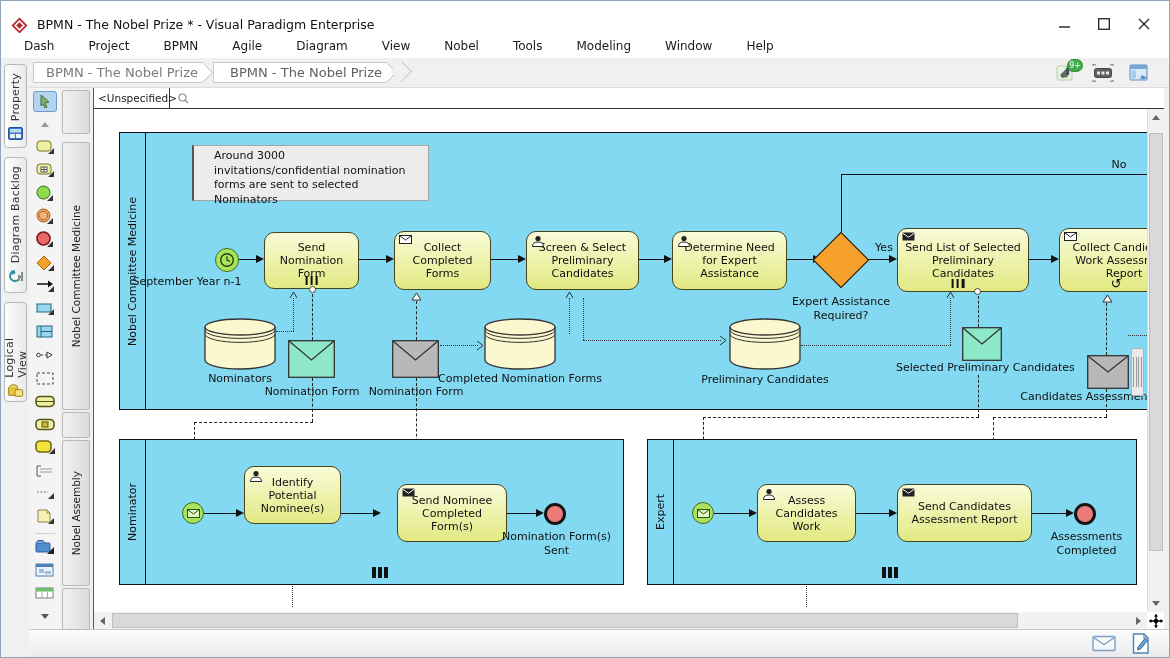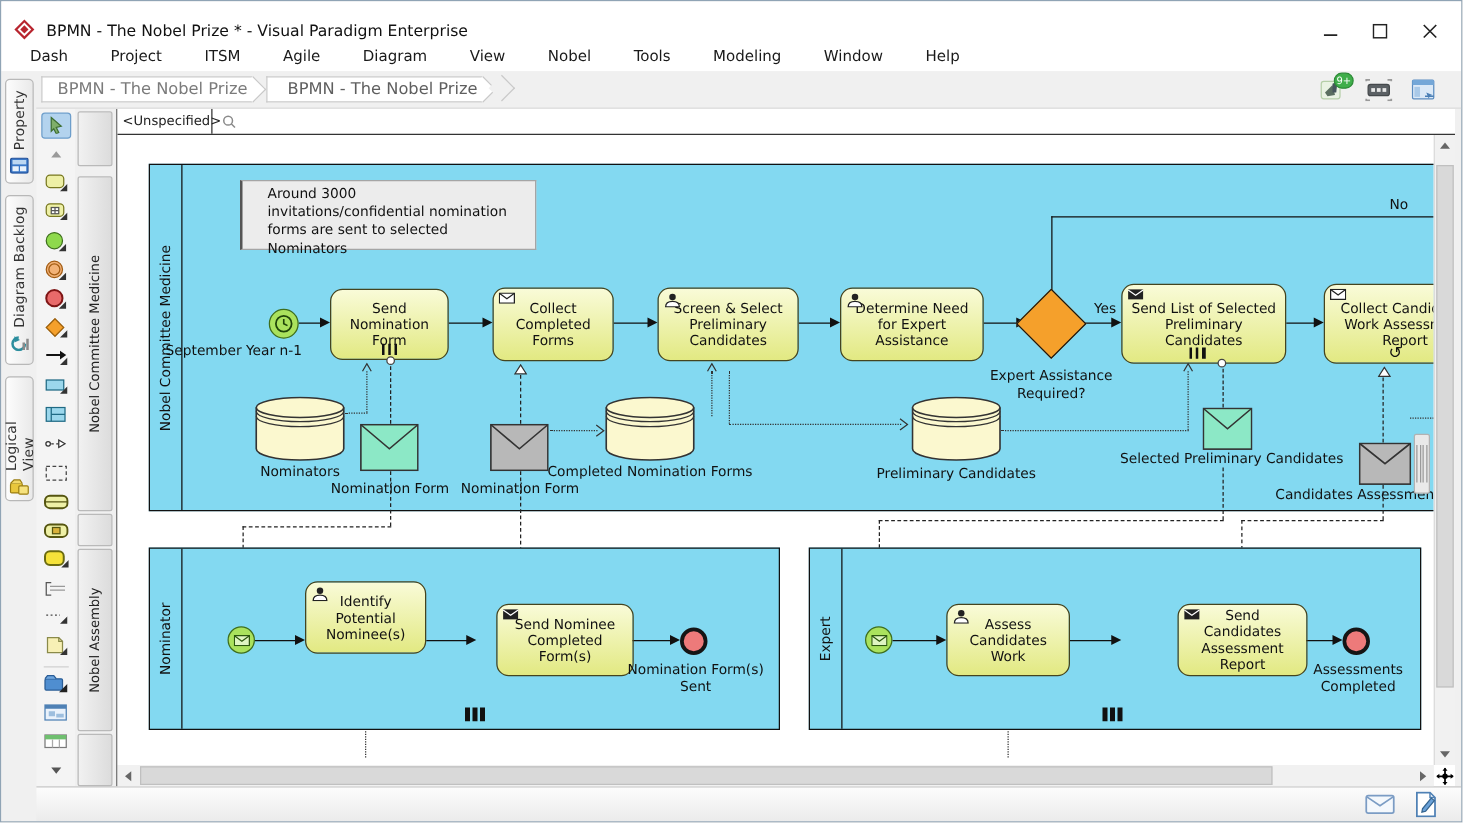--- a/index.html
+++ b/index.html
@@ -1,20 +1,20 @@
 <!DOCTYPE html>
 <html><head>
 <meta charset="utf-8">
 <style>
   * { margin:0; padding:0; box-sizing:border-box; }
   html,body { width:1170px; height:658px; font-family:"DejaVu Sans", sans-serif; background:#e8e8e8; }
   .window { width:1170px; height:658px; background:#f0f0f0; border:1px solid #90a4b5; display:flex; flex-direction:column; overflow:hidden; }
 
   
-  .titlebar { height:31px; background:#fff; display:flex; align-items:flex-end; padding:0 10px; flex:0 0 auto; }
+  .titlebar { height:31px; background:#fff; display:flex; align-items:flex-start; padding:16px 10px; flex:0 0 auto; }
   .titlebar .logo { width:17px; height:17px; margin-right:9px; }
   .titlebar .title { font-size:12.5px; color:#111; flex:1; }
   .win-controls { display:flex; gap:26px; margin-right:8px; }
   .win-btn { width:14px; height:14px; display:flex; align-items:center; justify-content:center; cursor:default; }
 
   
   .menubar { height:25px; background:#fff; display:flex; align-items:center; padding-left:6px; flex:0 0 auto; }
   .menu-item { font-size:12px; color:#1a1a1a; padding:3px 17px; }
 
   
@@ -134,21 +134,21 @@
           <svg width="12" height="12">
             <path d="M1 1 L11 11 M11 1 L1 11" stroke="#222" stroke-width="1.3"></path>
           </svg>
         </span>
     </div>
   </div>
 
   <div class="menubar">
     <span class="menu-item">Dash</span>
     <span class="menu-item">Project</span>
-    <span class="menu-item">ITSM</span>
+    <span class="menu-item">BPMN</span>
     <span class="menu-item">Agile</span>
     <span class="menu-item">Diagram</span>
     <span class="menu-item">View</span>
     <span class="menu-item">Nobel</span>
     <span class="menu-item">Tools</span>
     <span class="menu-item">Modeling</span>
     <span class="menu-item">Window</span>
     <span class="menu-item">Help</span>
   </div>
 
@@ -661,21 +661,21 @@
                     <path d="M0.5 0.5 L6.5 5 L12.5 0.5" fill="none" stroke="#2c570e"></path>
                   </svg>
               </div>
               <div class="task" style="left:663px;top:375px;width:99px;height:58px;">
                 <svg class="corner-icon" width="14" height="12">
                     <circle cx="7" cy="3.5" r="2.6" fill="#222"></circle>
                     <path d="M1.5 11.5 Q1.5 7 7 7 Q12.5 7 12.5 11.5 Z" fill="#fff" stroke="#222"></path>
                   </svg>
                 <span>Assess Candidates Work</span>
               </div>
-              <div class="task" style="left:848px;top:375px;width:104px;height:58px;">
+              <div class="task" style="left:803px;top:375px;width:135px;height:58px;">
                 <svg class="corner-icon" width="13" height="9">
                     <rect x="0.5" y="0.5" width="12" height="8" fill="#222"></rect>
                     <path d="M0.5 1 L6.5 5.2 L12.5 1" fill="none" stroke="#fff"></path>
                   </svg>
                 <span>Send Candidates Assessment Report</span>
               </div>
               <div class="evt end" style="left:980px;top:394px;width:22px;height:22px;"></div>
               <div class="lbl" style="left:930px;top:421px;width:125px;">Assessments Completed</div>
               <span class="mi big" style="left:788px;top:458px;bottom:auto;transform:none;">
                   <i></i>

